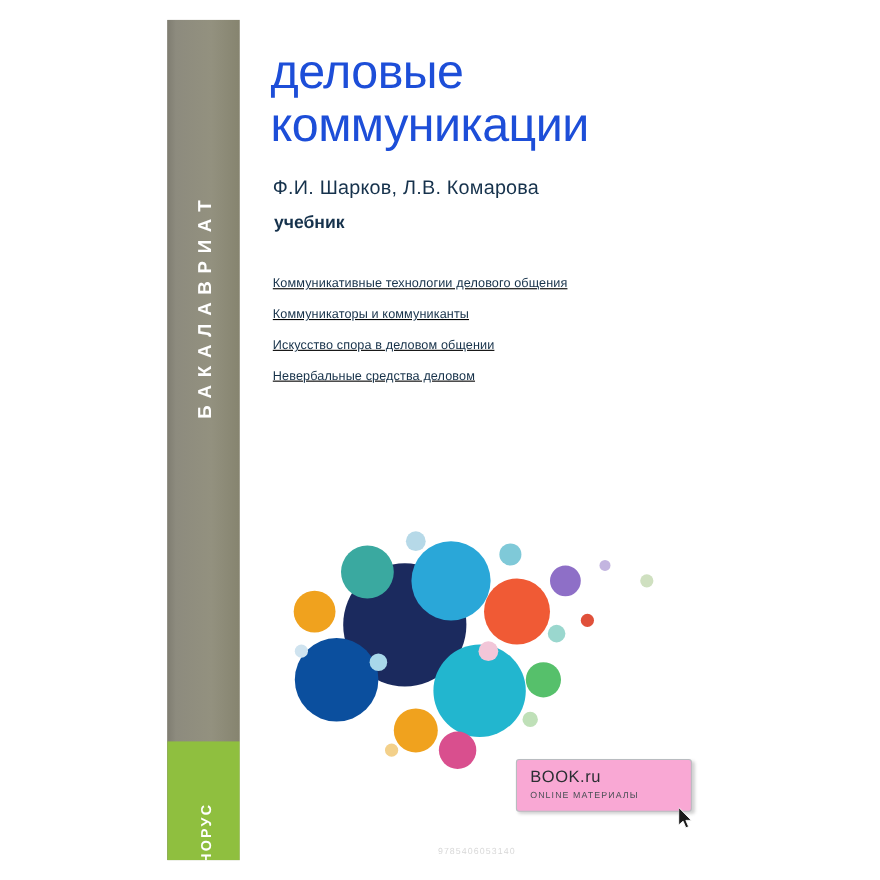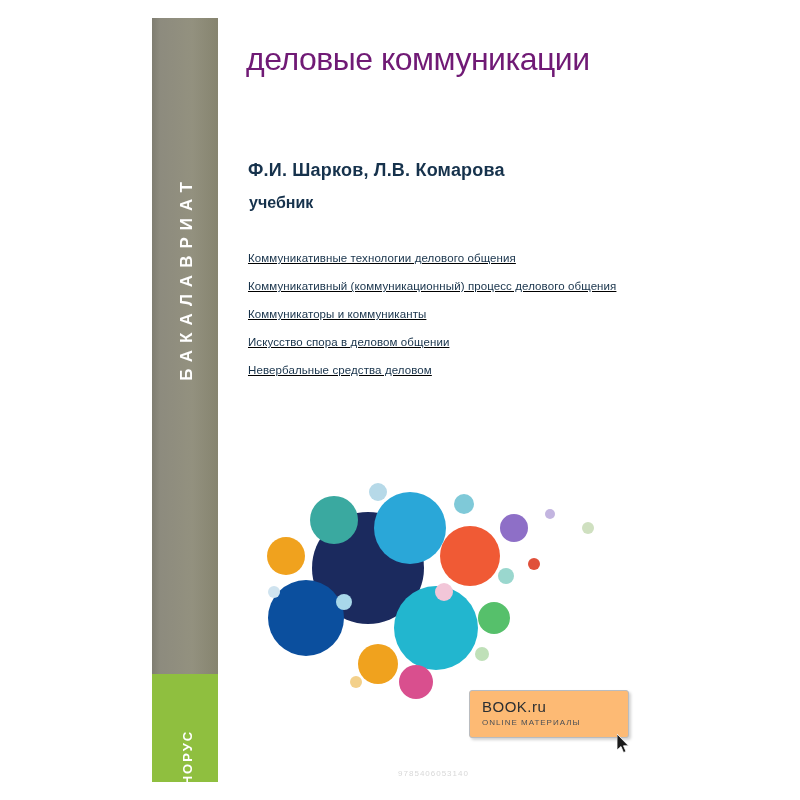--- a/index.html
+++ b/index.html
@@ -84,32 +84,32 @@
     right: 0;
     bottom: 0;
     background: #ffffff;
   }
 
   .title {
     position: absolute;
     left: 28px;
     top: 24px;
     width: 420px;
-    font-size: 32px;
+    font-size: 44px;
     line-height: 1.08;
-    color: #701a75;
+    color: #1d4ed8;
     font-weight: 400;
     letter-spacing: -0.5px;
   }
   .authors {
     position: absolute;
     left: 30px;
     top: 142px;
     font-size: 18px;
-    font-weight: bold;
+    font-weight: normal;
     color: #16324c;
     letter-spacing: 0.2px;
   }
   .subtitle {
     position: absolute;
     left: 31px;
     top: 176px;
     font-size: 16px;
     color: #16324c;
     font-weight: bold;
@@ -142,21 +142,21 @@
     border-radius: 50%;
   }
 
   
   .badge {
     position: absolute;
     right: 20px;
     bottom: 44px;
     width: 158px;
     height: 46px;
-    background: #fdba74;
+    background: #f9a8d4;
     border: 1px solid #b9bcc0;
     border-radius: 3px;
     box-shadow: 2px 2px 3px rgba(0,0,0,0.18);
   }
   .badge-title {
     position: absolute;
     left: 12px;
     top: 7px;
     font-size: 15px;
     color: #2b2f33;
@@ -203,21 +203,20 @@
   </div>
 
   <div class="content">
 
     <div class="title">деловые коммуникации</div>
     <div class="authors">Ф.И. Шарков, Л.В. Комарова</div>
     <div class="subtitle">учебник</div>
 
     <div class="topics">
       <div class="topic">Коммуникативные технологии делового общения</div>
-      <div class="topic">Коммуникативный (коммуникационный) процесс делового общения</div>
       <div class="topic">Коммуникаторы и коммуниканты</div>
       <div class="topic">Искусство спора в деловом общении</div>
       <div class="topic">Невербальные средства деловом</div>
     </div>
 
     <div class="bubbles" id="bubbles">
         <div class="bub" style="left: 54px; top: 44px; width: 112px; height: 112px; background: rgb(27, 42, 94);"></div>
         <div class="bub" style="left: 10px; top: 112px; width: 76px; height: 76px; background: rgb(11, 79, 158);"></div>
         <div class="bub" style="left: 136px; top: 118px; width: 84px; height: 84px; background: rgb(34, 182, 207);"></div>
         <div class="bub" style="left: 116px; top: 24px; width: 72px; height: 72px; background: rgb(42, 167, 216);"></div>

